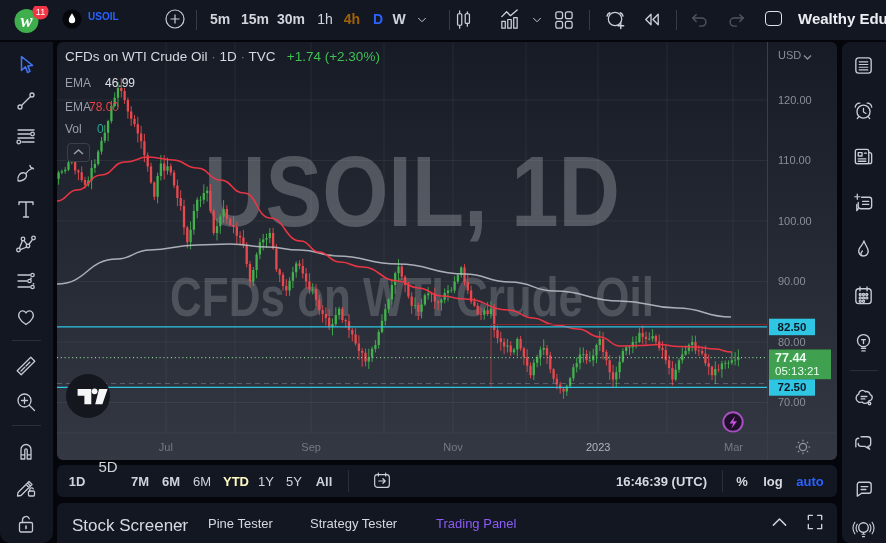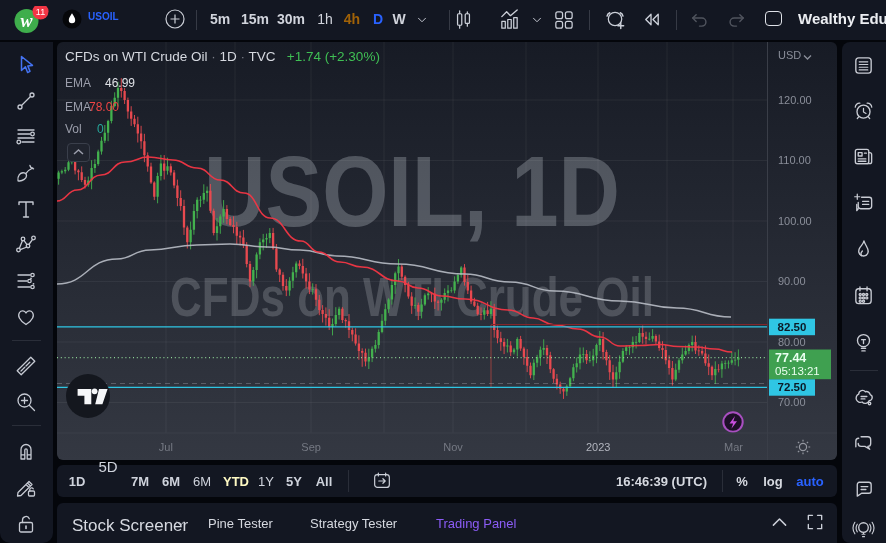--- a/index.html
+++ b/index.html
@@ -256,21 +256,21 @@
     <path d="M10.5 18h3M11 20.5h2M12 16v2M5.5 7.5a7.5 7.5 0 0 0 0 8M3 5.5a11 11 0 0 0 0 12M18.5 7.5a7.5 7.5 0 0 1 0 8M21 5.5a11 11 0 0 1 0 12" stroke-width="1.2"></path>
   </svg>
 <div style="position:absolute;left:57px;top:465px;width:780px;height:32px;background:#131722;border-radius:6px"></div>
 <div style="position:absolute;left:77px;top:474px;transform:translateX(-50%);font-size:13px;font-weight:bold;color:#cfd3dc">1D</div>
 <div style="position:absolute;left:108px;top:458px;transform:translateX(-50%);font-size:15px;font-weight:normal;color:#cfd3dc">5D</div>
 <div style="position:absolute;left:140px;top:474px;transform:translateX(-50%);font-size:13px;font-weight:bold;color:#cfd3dc">7M</div>
 <div style="position:absolute;left:171px;top:474px;transform:translateX(-50%);font-size:13px;font-weight:bold;color:#cfd3dc">6M</div>
 <div style="position:absolute;left:202px;top:474px;transform:translateX(-50%);font-size:13px;font-weight:normal;color:#cfd3dc">6M</div>
 <div style="position:absolute;left:236px;top:474px;transform:translateX(-50%);font-size:13px;font-weight:bold;color:#fef9c3">YTD</div>
 <div style="position:absolute;left:266px;top:474px;transform:translateX(-50%);font-size:13px;font-weight:normal;color:#cfd3dc">1Y</div>
-<div style="position:absolute;left:294px;top:474px;transform:translateX(-50%);font-size:13px;font-weight:bold;color:#cfd3dc">5Y</div>
+<div style="position:absolute;left:294px;top:474px;transform:translateX(-50%);font-size:13px;font-weight:normal;color:#cfd3dc">5Y</div>
 <div style="position:absolute;left:324px;top:474px;transform:translateX(-50%);font-size:13px;font-weight:bold;color:#cfd3dc">All</div>
 <div style="position:absolute;left:348px;top:470px;width:1px;height:22px;background:#2a2e39"></div>
 <svg style="position:absolute;left:371px;top:470px" width="22" height="22" viewBox="0 0 24 24" fill="none" stroke="#ccd0d9" stroke-width="1.3" stroke-linecap="round" stroke-linejoin="round">
     <rect x="4" y="5" width="16" height="14" rx="3"></rect>
     <path d="M8 3.5v3M16 3.5v3M8.5 12h7M13 9.5l2.5 2.5-2.5 2.5"></path>
   </svg>
 <div style="position:absolute;left:707px;top:474px;transform:translateX(-100%);font-size:13px;font-weight:bold;color:#d6d9e0;white-space:nowrap">16:46:39 (UTC)</div>
 <div style="position:absolute;left:722px;top:470px;width:1px;height:22px;background:#2a2e39"></div>
 <div style="position:absolute;left:742px;top:474px;transform:translateX(-50%);font-size:13px;font-weight:bold;color:#d6d9e0">%</div>
 <div style="position:absolute;left:773px;top:474px;transform:translateX(-50%);font-size:13px;font-weight:bold;color:#d6d9e0">log</div>

